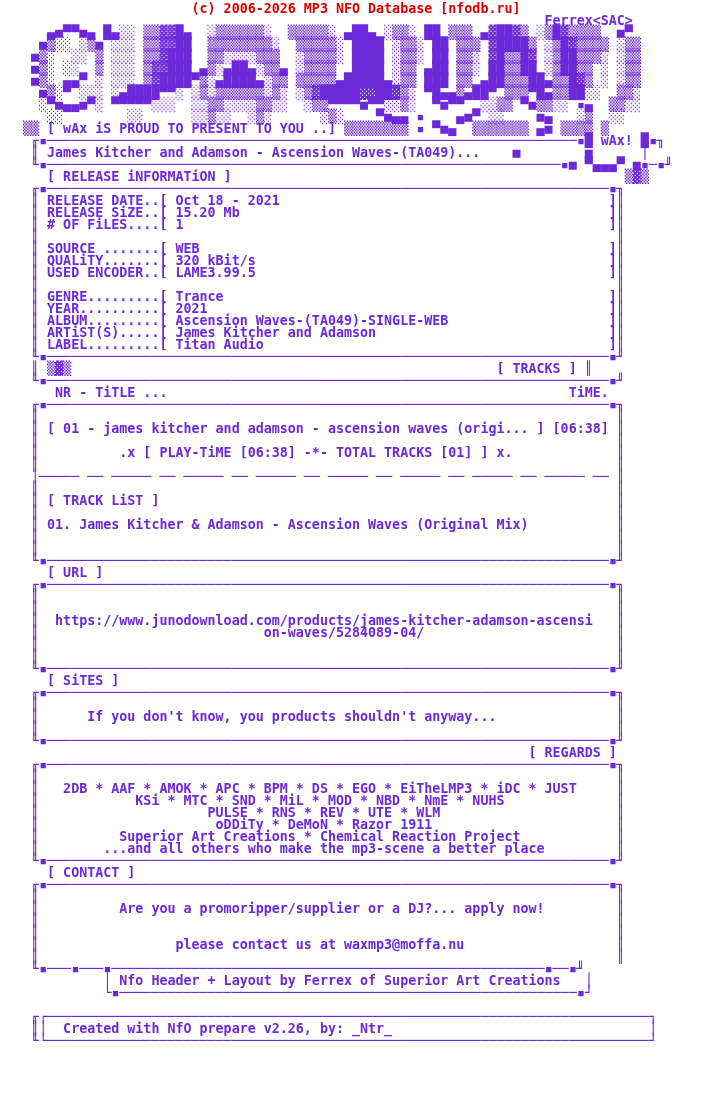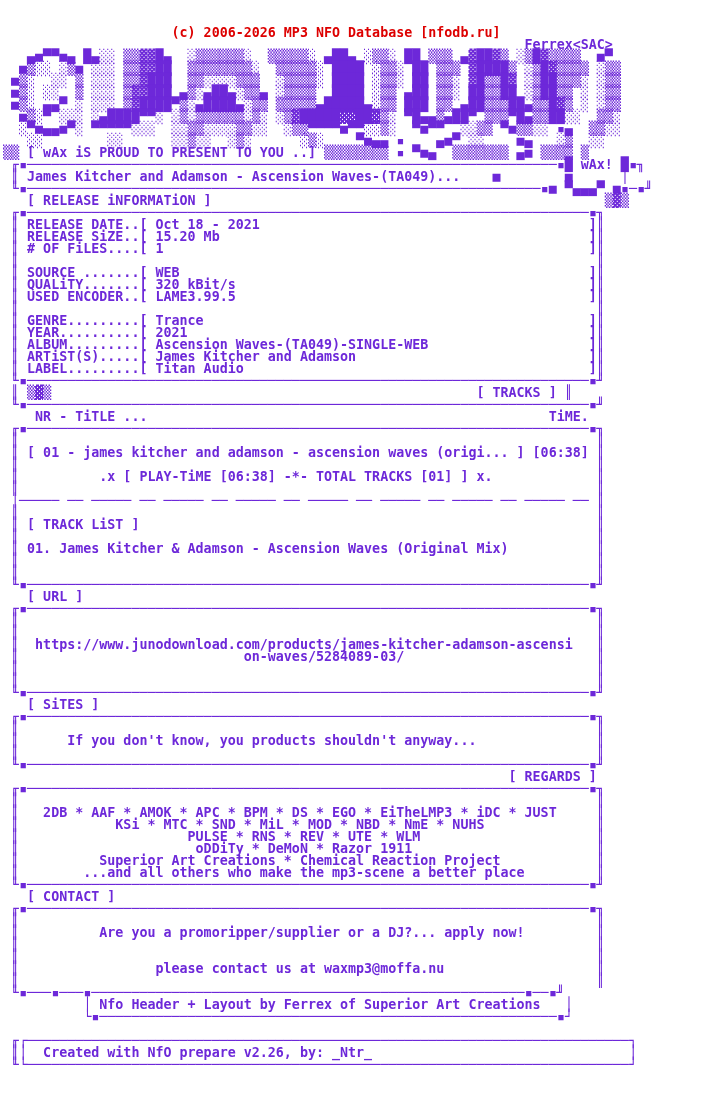--- a/index.html
+++ b/index.html
@@ -1,17 +1,17 @@
 <!DOCTYPE html>
 <html><head>
 <meta charset="utf-8">
 <style>
   html,body{margin:0;padding:0;background:#ffffff;}
   body{width:704px;height:1116px;overflow:hidden;}
-  .nfo-page{padding:3px 0 0 3px;margin-top:24px;}
+  .nfo-page{padding:3px 0 0 23px;}
   pre.nfo{
     margin:0;padding:0;
     font-family:"DejaVu Sans Mono","Liberation Mono",monospace;
     font-size:13.33px;line-height:12px;font-weight:700;
     color:#6d28d9;white-space:pre;letter-spacing:0;
   }
   pre.red{color:#dd0000;}
 </style>
 </head>
 <body>
@@ -67,21 +67,21 @@
  ║ 01. James Kitcher &amp; Adamson - Ascension Waves (Original Mix)           ║
  ║                                                                        ║
  ║                                                                        ║
  ╙▪──────────────────────────────────────────────────────────────────────▪╜</pre>
 
   <pre class="nfo">   [ URL ]
  ╓▪──────────────────────────────────────────────────────────────────────▪╖
  ║                                                                        ║
  ║                                                                        ║
  ║  https://www.junodownload.com/products/james-kitcher-adamson-ascensi   ║
- ║                            on-waves/5284089-03/                        ║
+ ║                            on-waves/5284089-04/                        ║
  ║                                                                        ║
  ║                                                                        ║
  ╙▪──────────────────────────────────────────────────────────────────────▪╜
 </pre>
 
   <pre class="nfo">   [ SiTES ]
  ╓▪──────────────────────────────────────────────────────────────────────▪╖
  ║                                                                        ║
  ║      If you don't know, you products shouldn't anyway...               ║
  ║                                                                        ║

